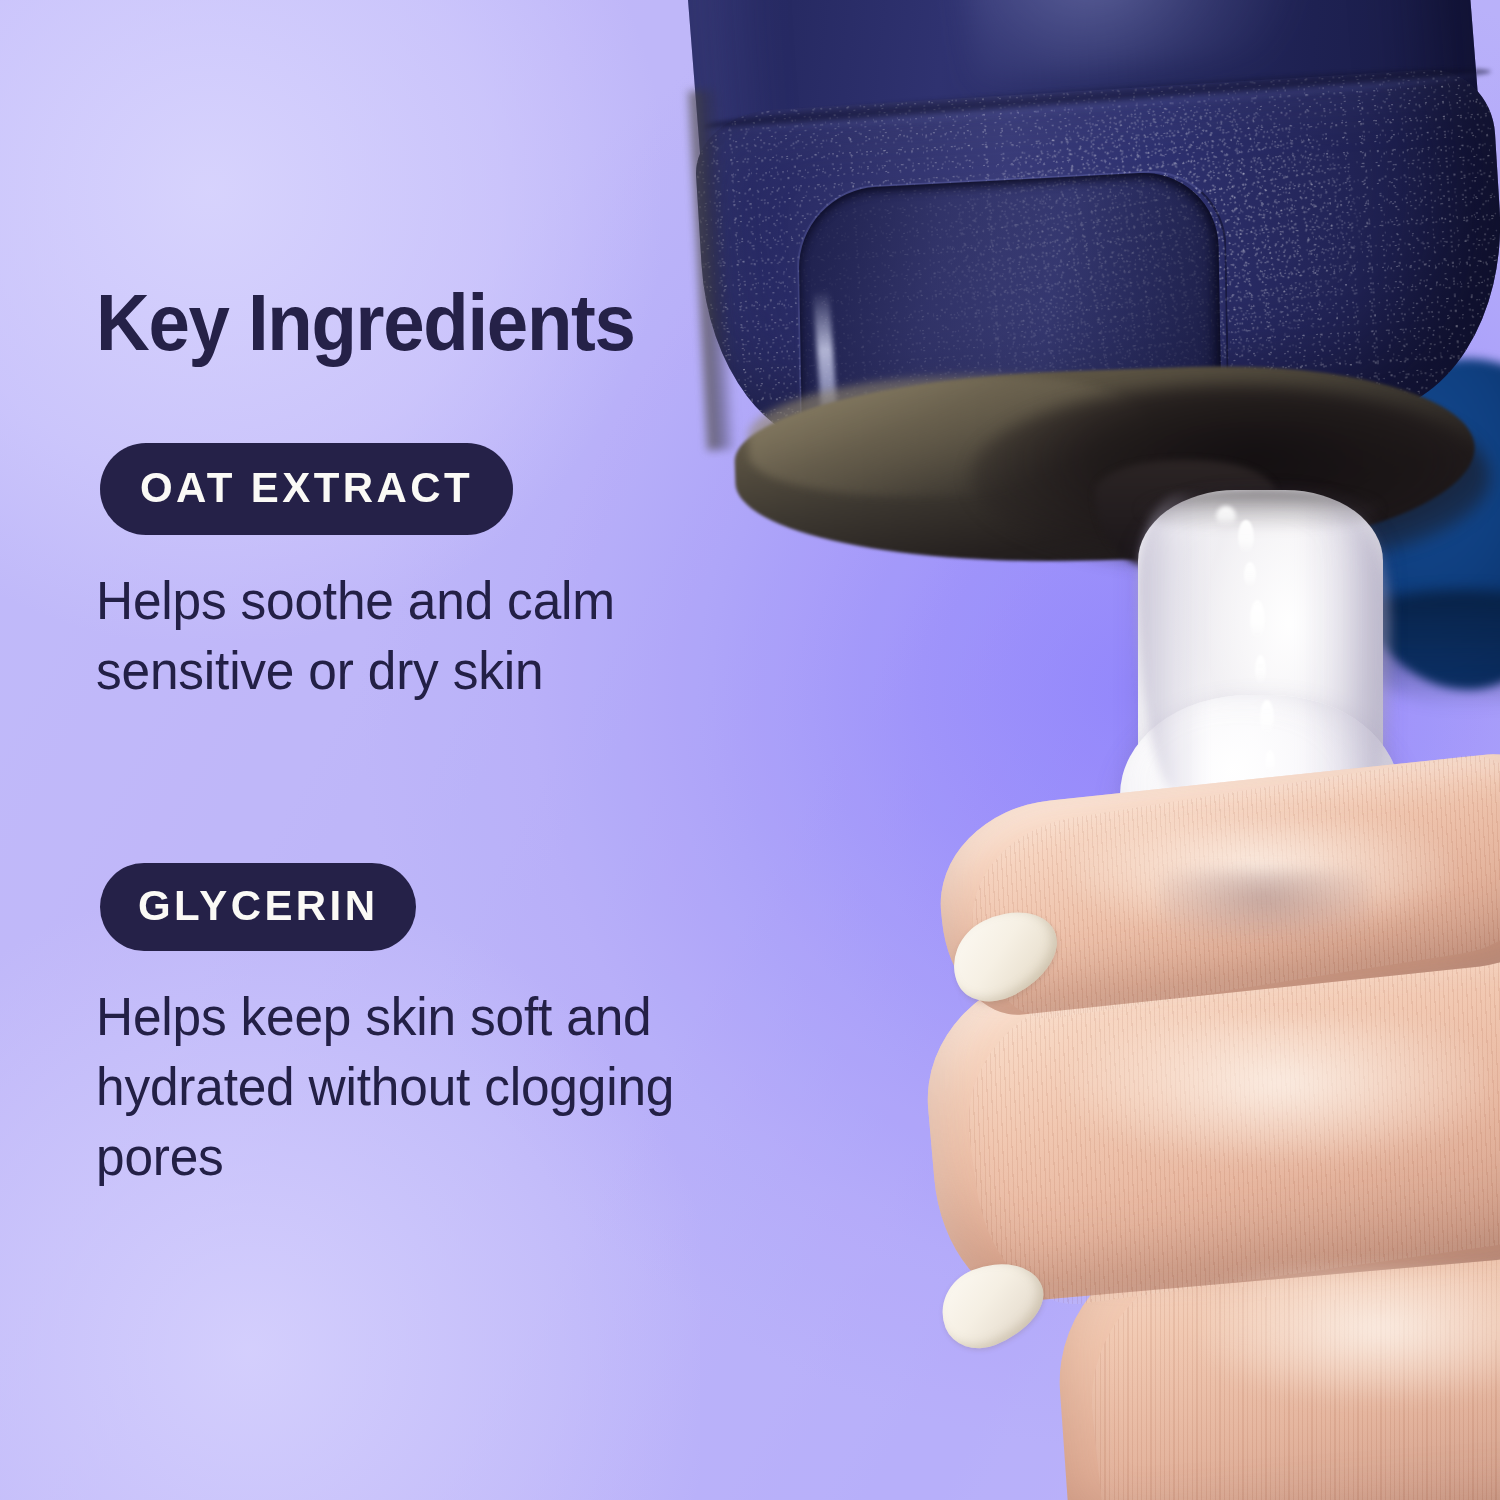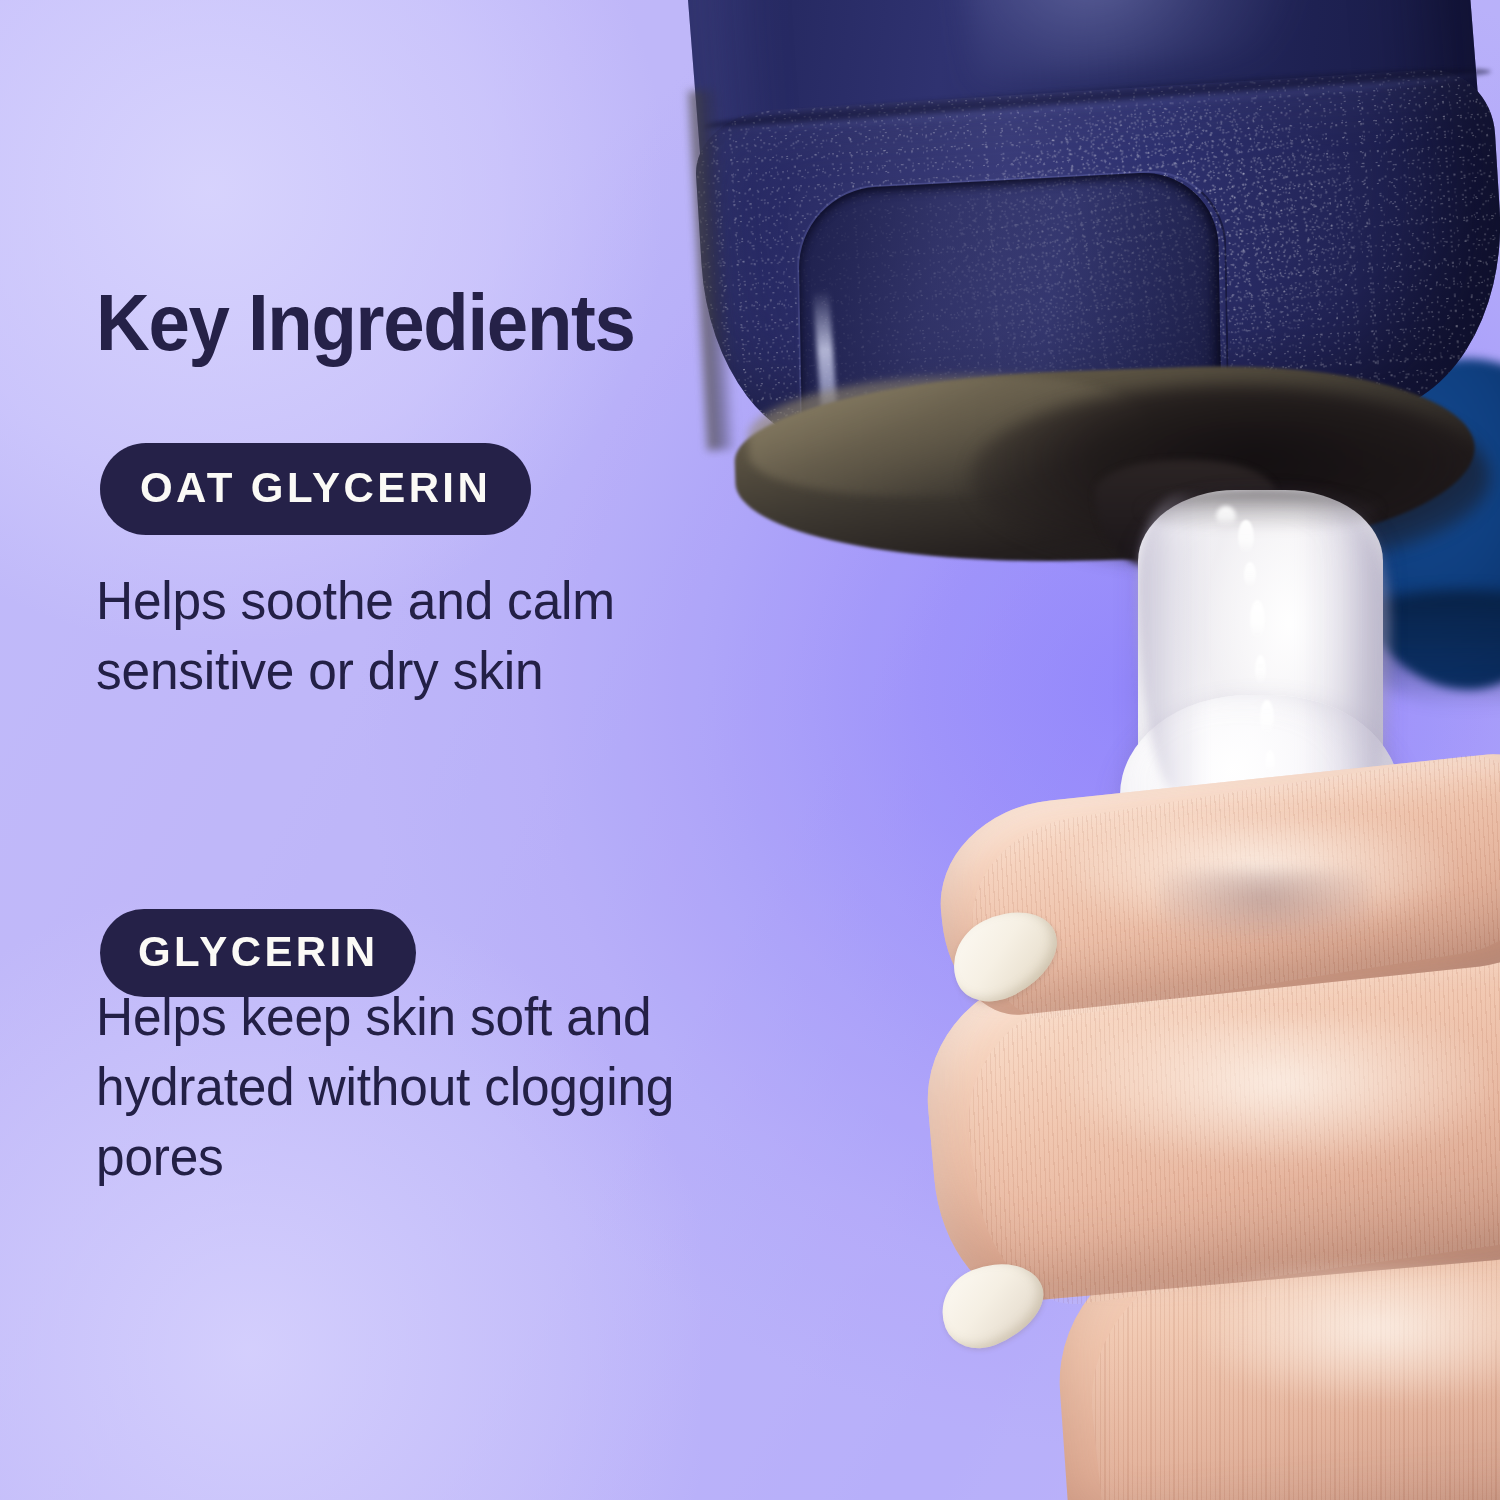--- a/index.html
+++ b/index.html
@@ -432,21 +432,21 @@
     box-sizing: border-box;
   }
   .pill-oat {
     left: 4px;
     top: 443px;
     height: 92px;
     padding: 0 40px 2px 40px;
   }
   .pill-gly {
     left: 4px;
-    top: 909px;
+    top: 863px;
     height: 88px;
     padding: 0 38px 2px 38px;
   }
   .body-text {
     position: absolute;
     left: 0;
     margin: 0;
     font-size: 53px;
     font-weight: 400;
     line-height: 1.32;
@@ -516,21 +516,21 @@
     <div class="finger-sheen s1"></div>
     <div class="nail-top"></div>
     <div class="gel-contact-shadow"></div>
     <div class="finger-sheen s3"></div>
   </div>
 
   <div class="text-col">
 
     <h1 class="headline">Key Ingredients</h1>
 
-    <div class="pill pill-oat">OAT GLYCERIN</div>
+    <div class="pill pill-oat">OAT EXTRACT</div>
 
     <p class="body-text body-oat">Helps soothe and calm sensitive or dry skin</p>
 
     <div class="pill pill-gly">GLYCERIN</div>
 
     <p class="body-text body-gly">Helps keep skin soft and hydrated without clogging pores</p>
 
   </div>
 </div>
 

